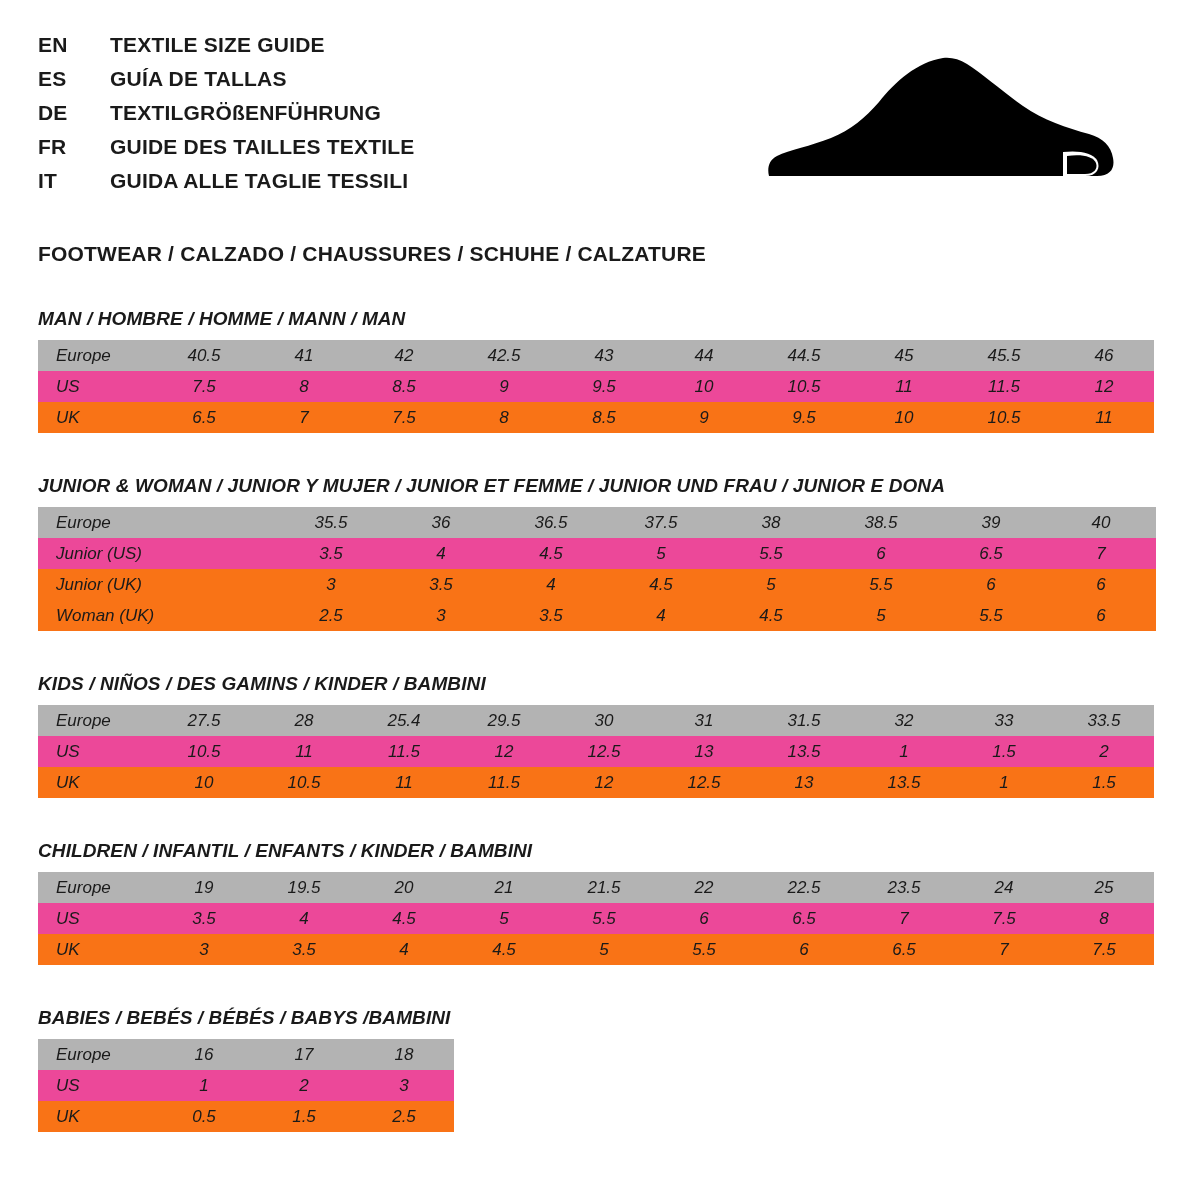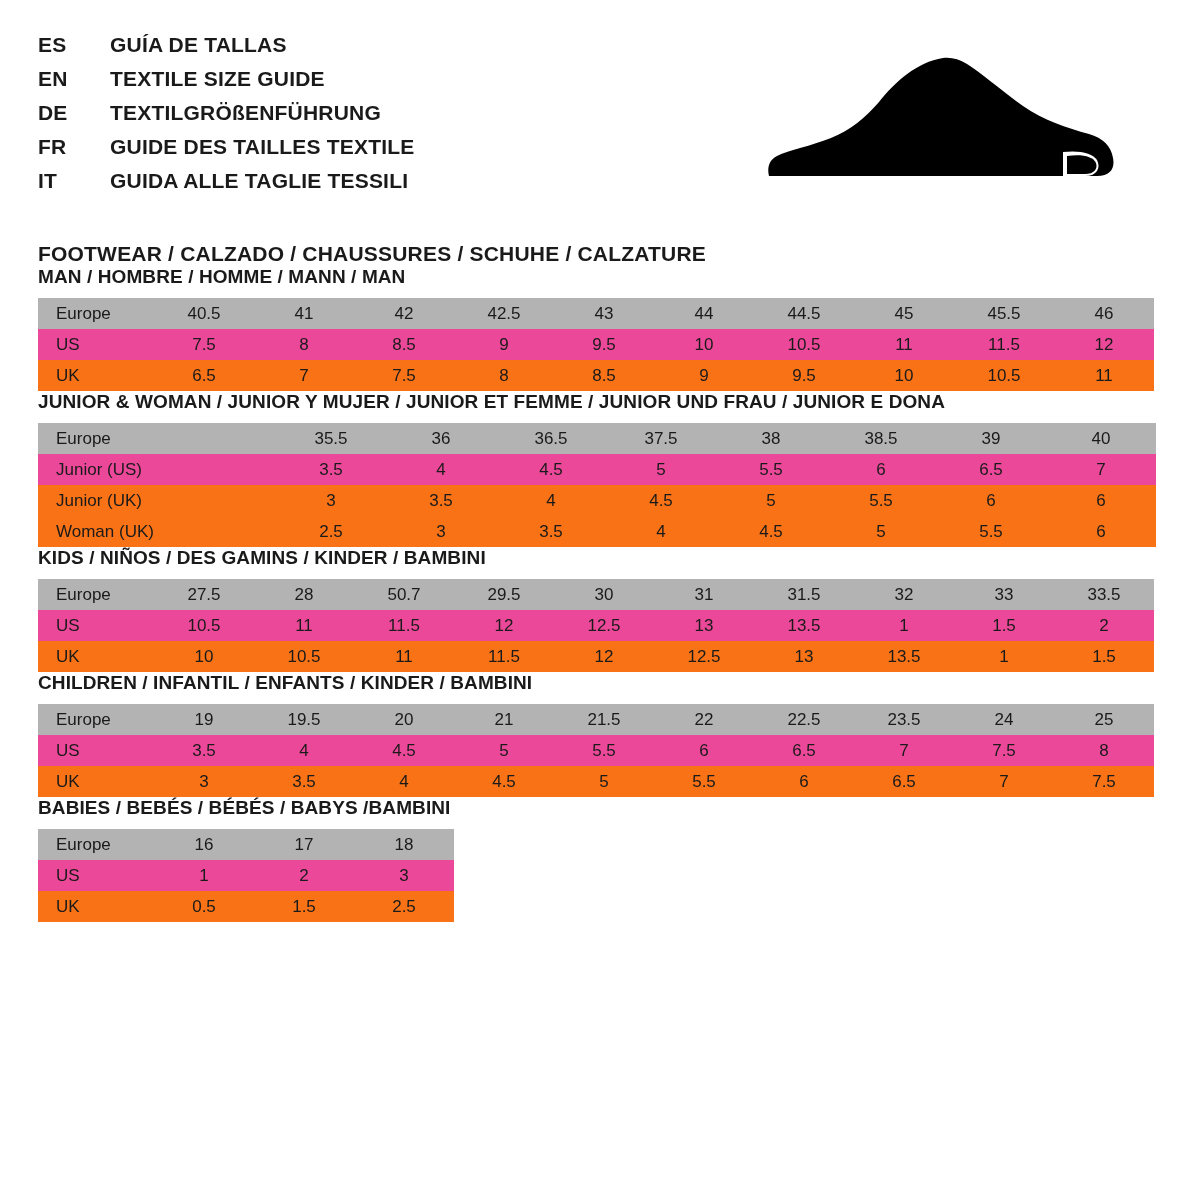--- a/index.html
+++ b/index.html
@@ -57,20 +57,22 @@
 
   .section-title-main {
     margin-top: 38px;
     font-size: 21px;
     font-weight: bold;
     letter-spacing: 0.2px;
   }
 
   
   .block {
+    margin-top: 42px;
+    font-style: italic;
   }
   .block-title {
     font-size: 19px;
     font-weight: bold;
     letter-spacing: 0.1px;
     margin-bottom: 10px;
   }
   table.size-table {
     border-collapse: collapse;
     font-size: 17px;
@@ -107,27 +109,27 @@
 </style>
 </head>
 <body>
 
 <div class="page">
 
   <div class="header">
     <div class="lang-list">
 
       <div class="lang-row">
+        <span class="lang-code">EN</span>
+        <span class="lang-text">TEXTILE SIZE GUIDE</span>
+      </div>
+
+      <div class="lang-row">
         <span class="lang-code">ES</span>
         <span class="lang-text">GUÍA DE TALLAS</span>
-      </div>
-
-      <div class="lang-row">
-        <span class="lang-code">EN</span>
-        <span class="lang-text">TEXTILE SIZE GUIDE</span>
       </div>
 
       <div class="lang-row">
         <span class="lang-code">DE</span>
         <span class="lang-text">TEXTILGRÖßENFÜHRUNG</span>
       </div>
 
       <div class="lang-row">
         <span class="lang-code">FR</span>
         <span class="lang-text">GUIDE DES TAILLES TEXTILE</span>
@@ -303,21 +305,21 @@
           <col class="w-cell">
           <col class="w-cell">
           <col class="w-cell">
           <col class="w-cell">
       </colgroup>
       <tbody>
           <tr class="head">
         <td class="label">Europe</td>
         <td>27.5</td>
         <td>28</td>
-        <td>50.7</td>
+        <td>25.4</td>
         <td>29.5</td>
         <td>30</td>
         <td>31</td>
         <td>31.5</td>
         <td>32</td>
         <td>33</td>
         <td>33.5</td>
       </tr>
       <tr class="plain">
         <td class="label">US</td>

